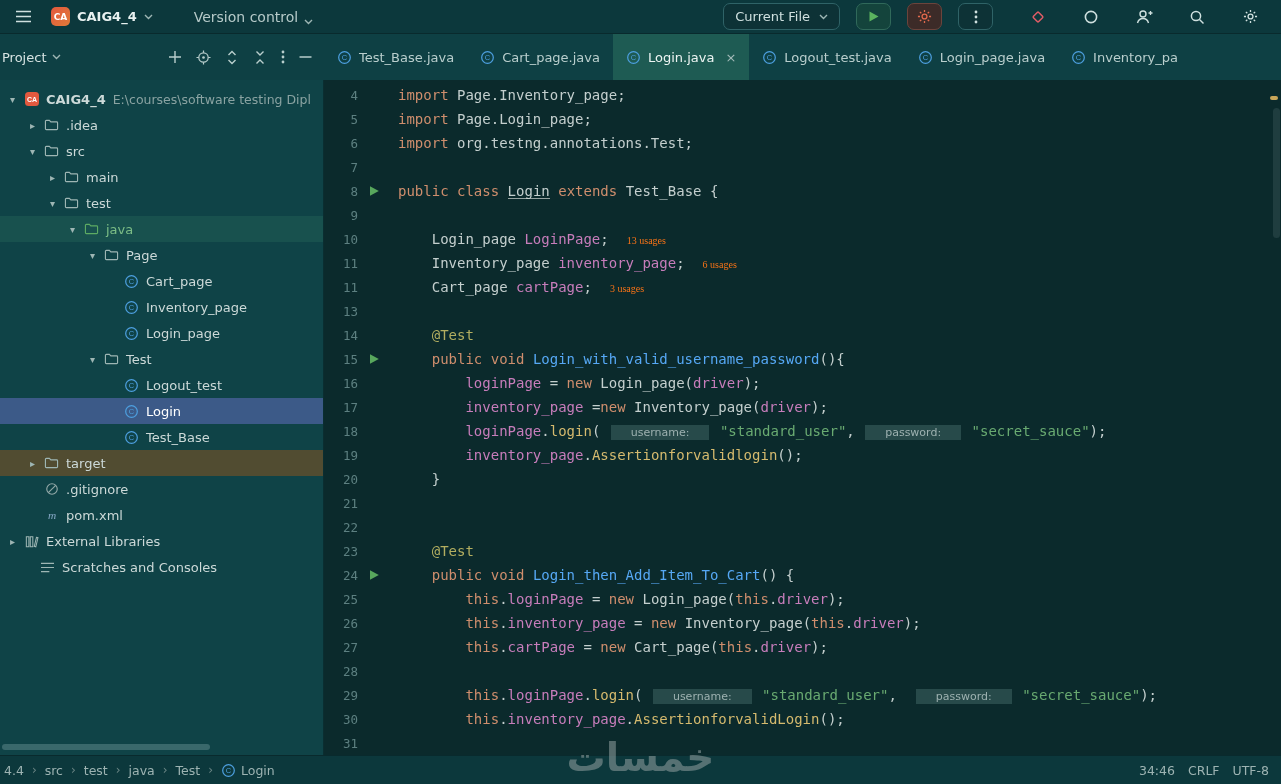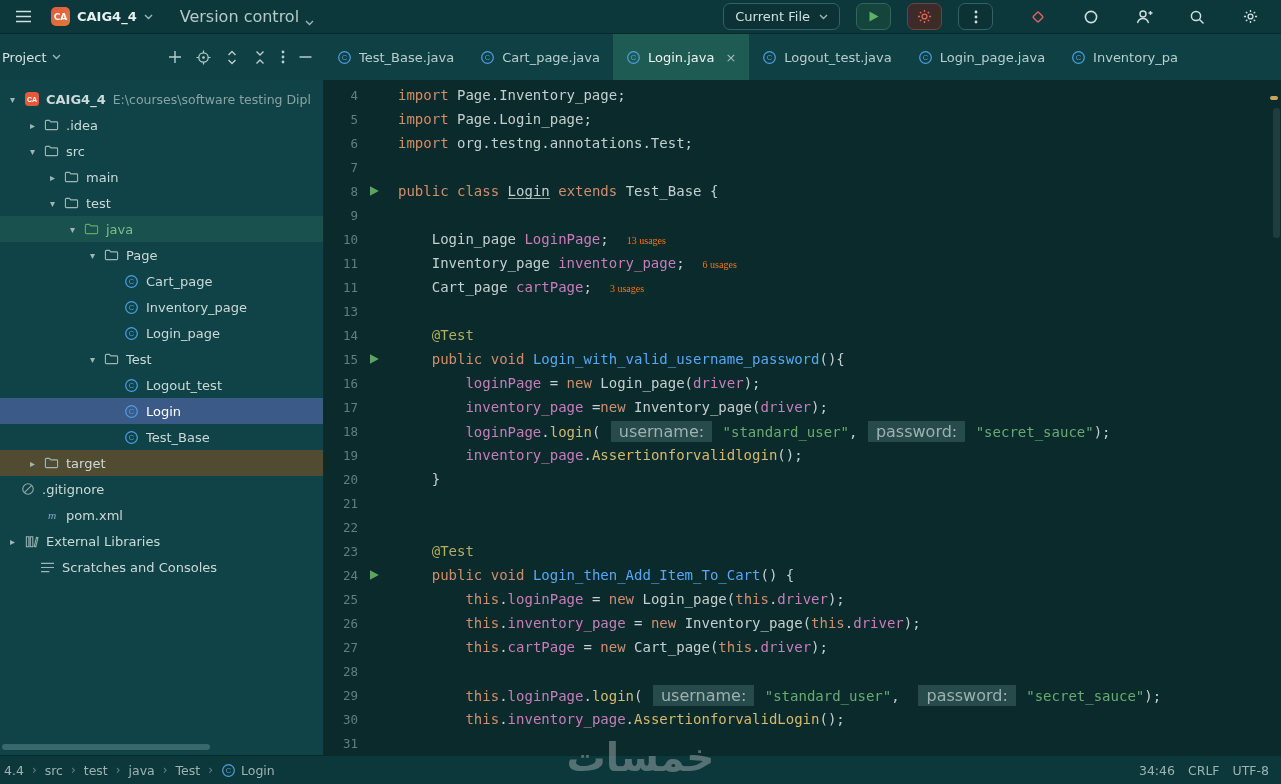--- a/index.html
+++ b/index.html
@@ -8,21 +8,21 @@
   .app{position:relative;width:1281px;height:784px;display:flex;flex-direction:column;color:#cdd9d8}
 
   
   .titlebar{height:34px;flex:none;background:#0c383c;display:flex;align-items:center;
     padding:0 10px;gap:8px;border-bottom:1px solid rgba(0,0,0,.25)}
   .icon-btn{display:flex;align-items:center;justify-content:center;width:26px;height:26px;border-radius:6px}
   .proj-widget{display:flex;align-items:center;gap:7px;padding:3px 7px;border-radius:6px}
   .badge{width:19px;height:19px;border-radius:5px;background:linear-gradient(135deg,#e3593e,#e07a38);
     color:#fff;font-size:9px;font-weight:bold;display:flex;align-items:center;justify-content:center}
   .proj-name{font-size:13px;color:#e8f1f0;font-weight:600}
-  .vcs{display:flex;align-items:flex-end;gap:6px;color:#b6cac9;font-size:16px;margin-left:12px}
+  .vcs{display:flex;align-items:flex-end;gap:6px;color:#b6cac9;font-size:14px;margin-left:26px}
   .tb-spacer{flex:1}
   .run-widget{display:flex;align-items:center;gap:16px}
   .run-config{height:27px;display:flex;align-items:center;gap:9px;padding:0 11px;
     border:1px solid #2f6367;border-radius:7px;background:#0d3236;font-size:13px;color:#cfe0df}
   .box-btn{height:27px;width:35px;border:1px solid #2f6367;border-radius:7px;background:#0d3236;
     display:flex;align-items:center;justify-content:center}
   .box-btn.play{background:#14443c;border-color:#30695a}
   .box-btn.gearo{background:#3c2b28;border-color:#6b443c}
   .tb-icons{display:flex;align-items:center;gap:27px;margin-left:24px;margin-right:8px}
 
@@ -61,21 +61,21 @@
   .gicon{width:22px;flex:none;display:flex;justify-content:center;align-items:center;margin-left:5px}
   .lbody{margin-left:13px;white-space:pre;font-size:14px}
   .tok.pl{color:#c4cfce}
   .tok.kw{color:#cf8e6d}
   .tok.fld{color:#c77dbb}
   .tok.mth{color:#56a8f5}
   .tok.call{color:#d5ba6e}
   .tok.str{color:#69aa71}
   .tok.ann{color:#b3ae60}
   .tok.ul{color:#c4cfce;box-shadow:inset 0 -1px 0 #95a3a1}
-  .phint{background:#274a4a;color:#9db1b0;border-radius:0;padding:1px 8px;font-size:16px;
+  .phint{background:#274a4a;color:#9db1b0;border-radius:0;padding:1px 20px;font-size:11px;
     font-family:"DejaVu Sans",sans-serif;margin:0 2px}
   .usages{margin-left:18px;color:#f97316;font-size:10px;font-family:Liberation Serif, serif}
   .stripe-mark{position:absolute;top:16px;right:3px;width:8px;height:4px;border-radius:2px;background:#c8a659}
   .vscroll{position:absolute;right:1px;top:28px;width:7px;height:130px;border-radius:4px;
     background:rgba(180,205,205,.12)}
 
   
   .statusbar{height:29px;flex:none;background:#0c383c;display:flex;align-items:center;
     padding:0 12px 0 4px;font-size:12.5px;color:#9db3b2;border-top:1px solid rgba(0,0,0,.25)}
   .crumbs{display:flex;align-items:center;gap:8px}
@@ -404,21 +404,21 @@
           </div>
           <div class="tree-row hl-excluded" style="padding-left: 24px;">
             <span class="chev">▸</span>
             <span class="ticon">
               <svg width="15" height="14" viewBox="0 0 16 15">
                 <path d="M1.5 3.5c0-.6.4-1 1-1h3.2l1.6 1.7h6.2c.6 0 1 .4 1 1v6.3c0 .6-.4 1-1 1h-11c-.6 0-1-.4-1-1z" fill="none" stroke="#9eb6b4" stroke-width="1.2"></path>
               </svg>
             </span>
             <span class="tlabel">target</span>
           </div>
-          <div class="tree-row" style="">
+          <div class="tree-row" style="padding-left: 24px;">
             <span class="chev"></span>
             <span class="ticon">
               <svg width="14" height="14" viewBox="0 0 16 16">
                 <circle cx="8" cy="8" r="6" fill="none" stroke="#93a9a8" stroke-width="1.3"></circle>
                 <path d="M3.8 12.2L12.2 3.8" stroke="#93a9a8" stroke-width="1.3"></path>
               </svg>
             </span>
             <span class="tlabel">.gitignore</span>
           </div>
           <div class="tree-row" style="padding-left: 24px;">

